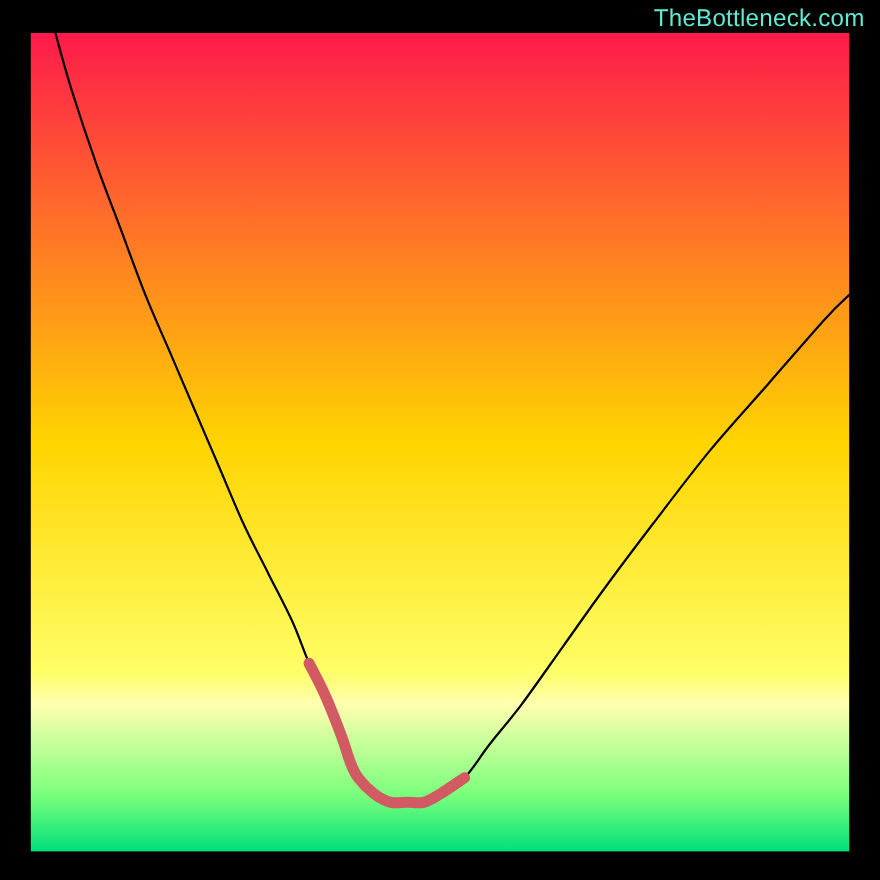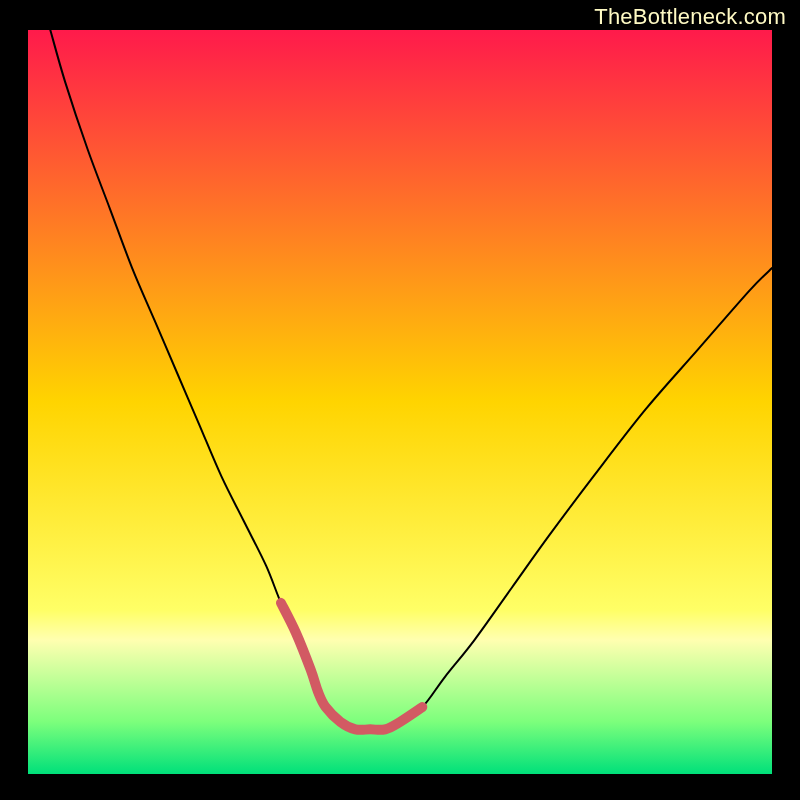--- a/index.html
+++ b/index.html
@@ -14,21 +14,21 @@
   .frame {
     position: relative;
     width: 800px;
     height: 800px;
     background: #000;
   }
   .watermark {
     position: absolute;
     top: 4px;
     right: 14px;
-    color: #fef9c3;
+    color: #5eead4;
     font-size: 22px;
     font-weight: 400;
     letter-spacing: 0.2px;
     z-index: 10;
   }
   svg.plot {
     position: absolute;
     left: 0;
     top: 0;
     width: 800px;

